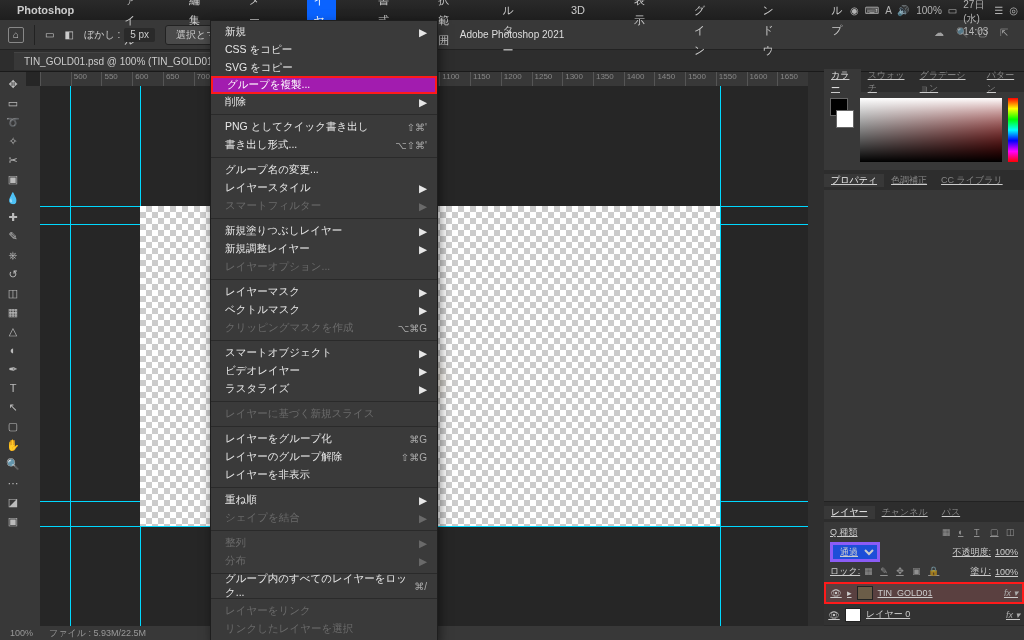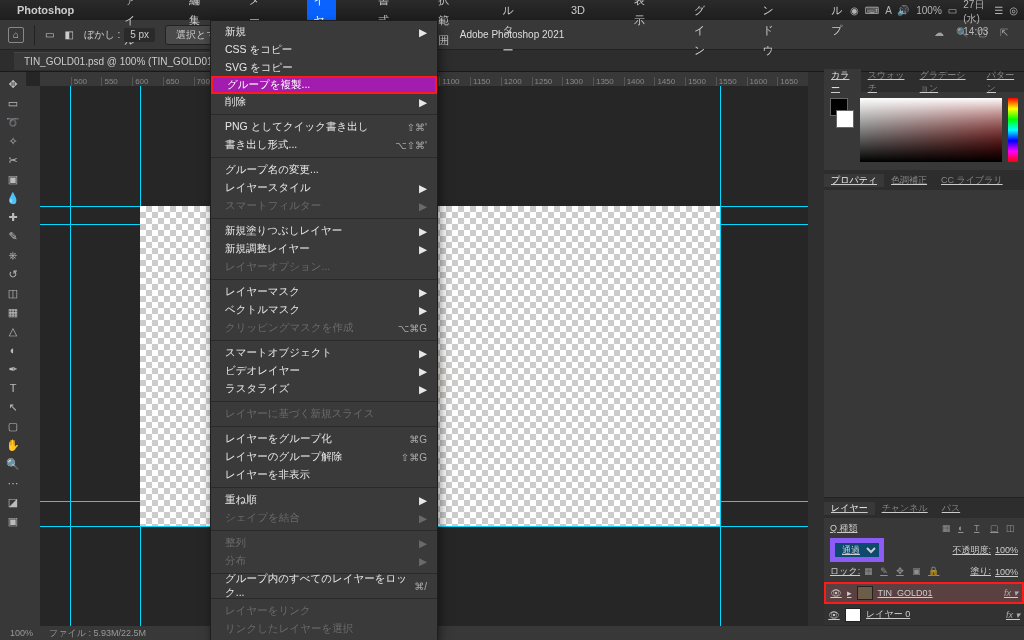--- a/index.html
+++ b/index.html
@@ -23,21 +23,21 @@
 .options-right{margin-left:auto;display:flex;gap:6px;}
 .options-right .ico{width:16px;height:16px;opacity:.7;}
 
 .doc-tab-bar{height:22px;background:#2d2d2d;border-bottom:1px solid #1a1a1a;display:flex;align-items:center;padding-left:14px;}
 .doc-tab{background:#383838;padding:3px 10px;border-top:1px solid #444;font-size:10px;color:#ccc;}
 
 .main{position:absolute;top:72px;bottom:14px;left:0;right:0;display:flex;}
 .toolbar{width:26px;background:#383838;display:flex;flex-direction:column;gap:1px;padding:3px 0;}
 .toolbar .tool{height:18px;display:flex;align-items:center;justify-content:center;color:#bbb;font-size:11px;}
 .canvas-area{flex:1;background:#262626;position:relative;overflow:hidden;}
-.ruler-h{position:absolute;top:0;left:14px;right:0;height:14px;background:#383838;color:#888;font-size:8px;display:flex;align-items:flex-end;}
+.ruler-h{position:absolute;top:0;left:14px;right:0;height:14px;background:#383838;color:#888;font-size:8px;display:flex;}
 .ruler-h span{width:50px;text-align:left;padding-left:2px;border-left:1px solid #555;}
 .ruler-v{position:absolute;top:14px;left:0;width:14px;bottom:0;background:#383838;}
 .canvas-wrap{position:absolute;top:14px;left:14px;right:0;bottom:0;}
 .canvas{position:absolute;top:120px;left:100px;width:580px;height:320px;
   background-image:linear-gradient(45deg,#ccc 25%,transparent 25%),linear-gradient(-45deg,#ccc 25%,transparent 25%),linear-gradient(45deg,transparent 75%,#ccc 75%),linear-gradient(-45deg,transparent 75%,#ccc 75%);
   background-size:12px 12px;background-position:0 0,0 6px,6px -6px,-6px 0;background-color:#fff;}
 .guide-h{position:absolute;left:0;right:0;height:1px;background:#00d8ff;}
 .guide-v{position:absolute;top:0;bottom:0;width:1px;background:#00d8ff;}
 .text-art{position:absolute;top:245px;left:420px;font-size:56px;font-weight:900;font-family:Impact,Arial Black,sans-serif;
   background:linear-gradient(#ffe066,#e6a400 50%,#d17a00 55%,#ffdf66);-webkit-background-clip:text;background-clip:text;color:transparent;
@@ -61,21 +61,21 @@
 .swatch-pair{display:flex;flex-direction:column;}
 .sw{width:18px;height:18px;border:1px solid #666;}
 .gradient{flex:1;height:64px;background:linear-gradient(to bottom,#fff,transparent),linear-gradient(to right,#fff,#f00);position:relative;}
 .gradient:after{content:"";position:absolute;inset:0;background:linear-gradient(to top,#000,transparent);}
 .hue{width:10px;height:64px;background:linear-gradient(#f00,#ff0,#0f0,#0ff,#00f,#f0f,#f00);}
 .prop-panel{height:48px;border-top:1px solid #222;padding:6px 8px;font-size:9px;color:#999;}
 .spacer{flex:1;}
 .layers-panel{border-top:1px solid #222;}
 .layer-controls{padding:4px 6px;display:flex;flex-direction:column;gap:3px;font-size:9px;}
 .lc-row{display:flex;align-items:center;gap:4px;}
-.lc-row select,.lc-row input{background:#0c4a6e;border:5px solid #8b5cf6;color:#ccc;font-size:9px;padding:1px 3px;}
+.lc-row select,.lc-row input{background:#1d4ed8;border:3px solid #8b5cf6;color:#ccc;font-size:9px;padding:1px 3px;}
 .lc-row .mini-ico{width:12px;height:12px;opacity:.6;}
 .layer-list{background:#323232;}
 .layer-row{display:flex;align-items:center;height:22px;padding:0 4px;gap:5px;font-size:9px;border-bottom:1px solid #2a2a2a;}
 .layer-row .eye{width:12px;text-align:center;}
 .layer-row .thumb{width:16px;height:14px;background:#555;border:1px solid #222;}
 .layer-row.grp{background:#5a4040;border:2px solid #ff1a1a;}
 .layer-row.grp .thumb{background:#6b5d48;}
 .layer-row .fx{margin-left:auto;font-style:italic;color:#aaa;}
 .layer-row.bg .thumb{background:#fff;}
 .status{position:absolute;bottom:0;left:0;right:0;height:14px;background:#383838;font-size:9px;color:#999;display:flex;align-items:center;padding:0 10px;gap:16px;}

